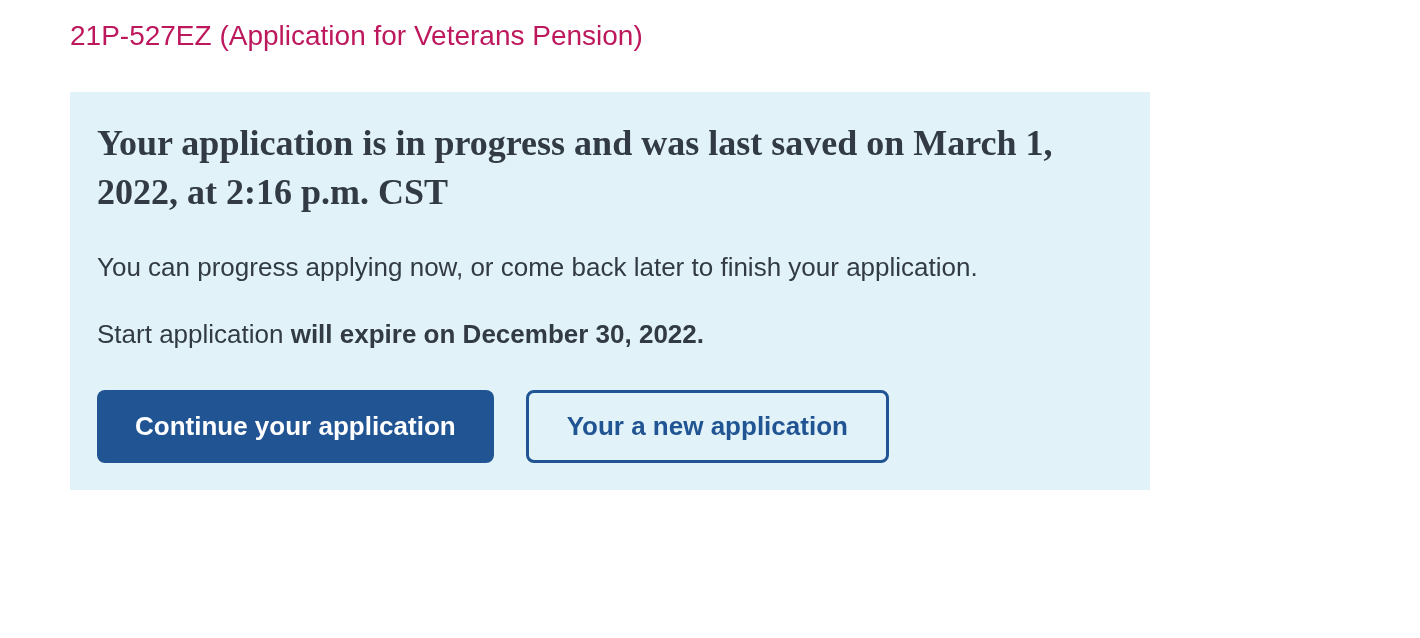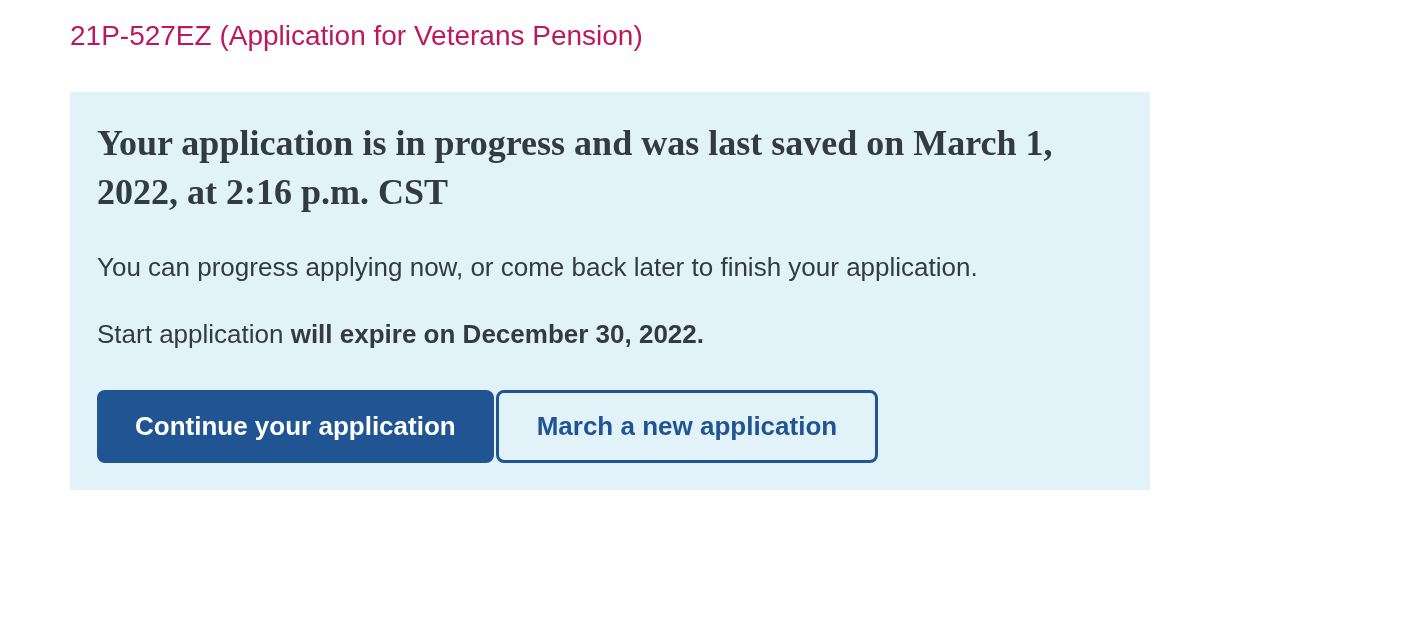--- a/index.html
+++ b/index.html
@@ -42,21 +42,21 @@
       margin-bottom: 28px;
     }
     .alert-body p:last-of-type {
       margin-bottom: 36px;
     }
     .expire-text b {
       font-weight: 700;
     }
     .button-row {
       display: flex;
-      gap: 2px;
+      gap: 32px;
       flex-wrap: wrap;
     }
     .btn {
       font-family: inherit;
       font-size: 26px;
       font-weight: 700;
       padding: 18px 38px;
       border-radius: 8px;
       cursor: pointer;
       line-height: 1.2;
@@ -79,16 +79,16 @@
 
 <div class="alert-box">
   <h2 class="alert-heading">Your application is in progress and was last saved on March 1, 2022, at 2:16 p.m. CST</h2>
   <div class="alert-body">
     <p>You can progress applying now, or come back later to finish your application.</p>
     <p class="expire-text">
       <span>Start application </span><b>will expire on December 30, 2022.</b>
     </p>
     <div class="button-row">
       <button class="btn btn-primary">Continue your application</button>
-      <button class="btn btn-secondary">March a new application</button>
+      <button class="btn btn-secondary">Your a new application</button>
     </div>
   </div>
 </div>
 
 </body></html>

